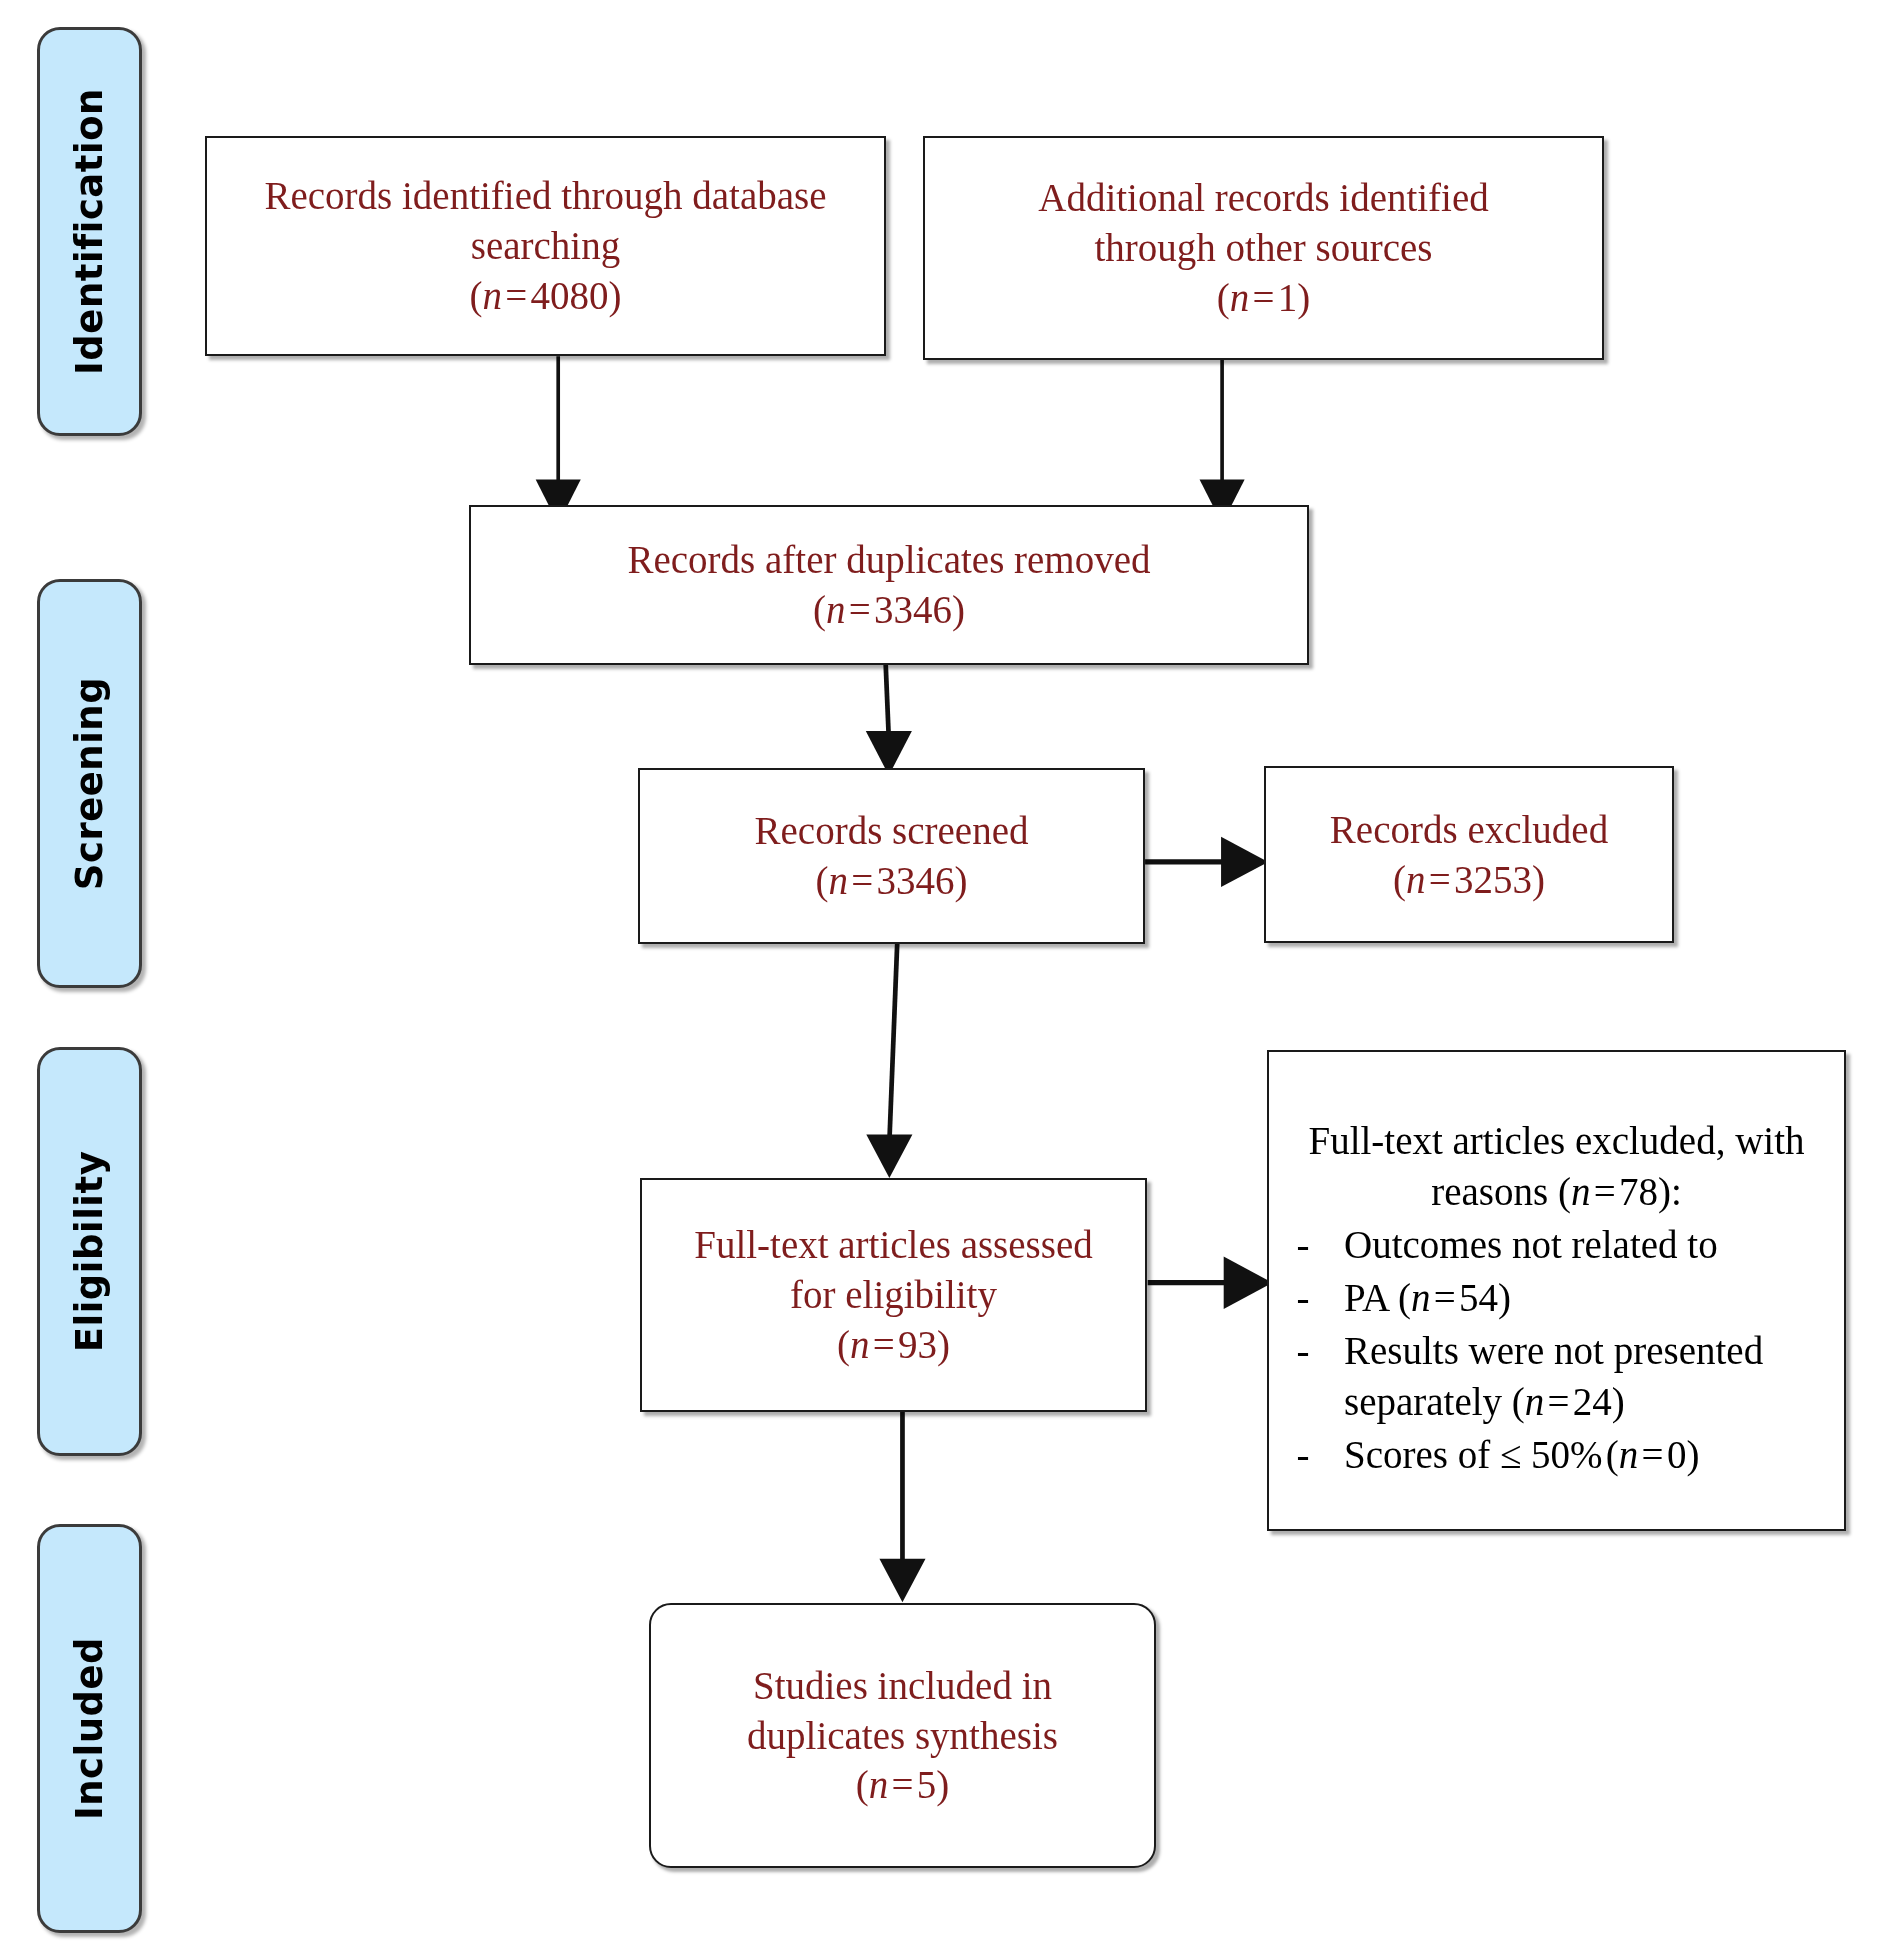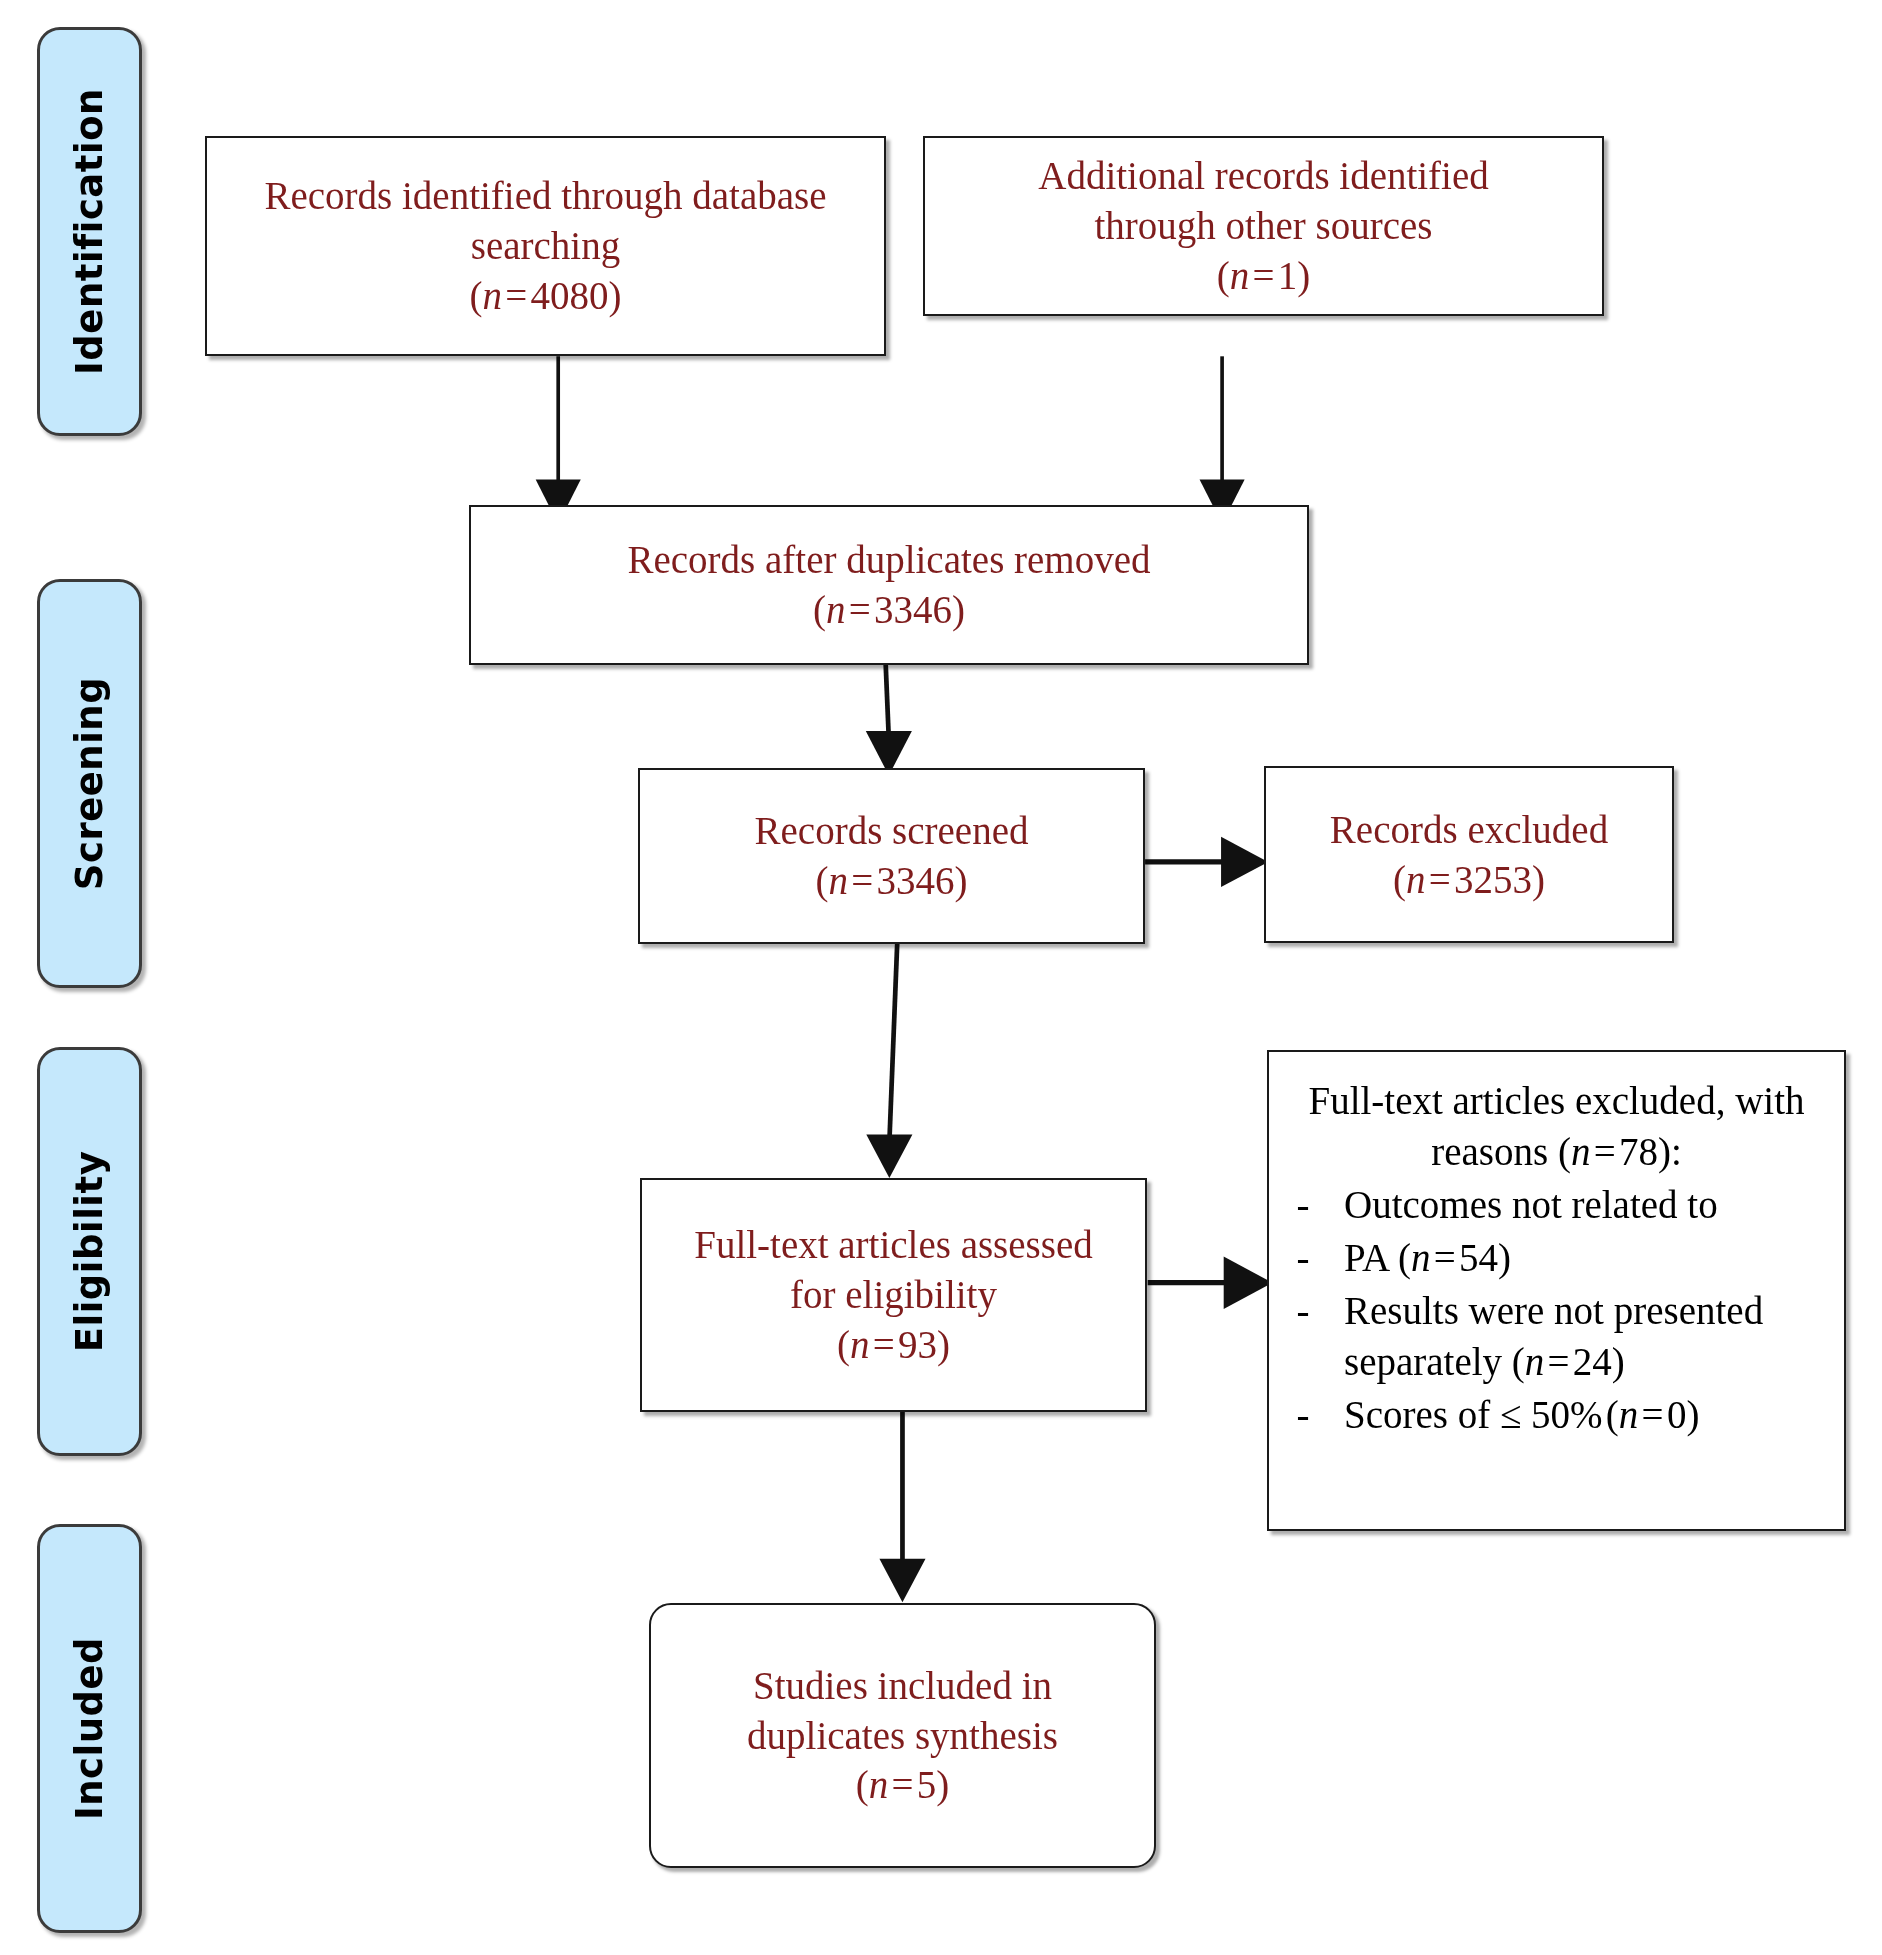--- a/index.html
+++ b/index.html
@@ -75,20 +75,21 @@
     padding: 24px 18px 0 18px;
     box-sizing: border-box;
     font-family: "Liberation Serif", serif;
     font-size: 39px;
     line-height: 1.30;
     color: #000000;
   }
   .reasons-head {
     text-align: center;
     margin-bottom: 3.1px;
+    margin-top: 40px;
   }
   .reason-row {
     display: flex;
     align-items: flex-start;
     margin-top: 2.1px;
   }
   .reason-dash {
     width: 57px;
     flex: 0 0 57px;
     text-align: left;
@@ -168,21 +169,21 @@
   </div>
 
   <div class="flow-box" style="left:205px; top:136px; width:681px; height:220px;">
     <div class="box-text">
       <span>Records identified through database</span><br>
       <span>searching</span><br>
       <span>(<i class="n-italic">n</i> = <span>4080</span>)</span>
     </div>
   </div>
 
-  <div class="flow-box" style="left:923px; top:136px; width:681px; height:180px;">
+  <div class="flow-box" style="left:923px; top:136px; width:681px; height:224px;">
     <div class="box-text">
       <span>Additional records identified</span><br>
       <span>through other sources</span><br>
       <span>(<i class="n-italic">n</i> = <span>1</span>)</span>
     </div>
   </div>
 
   <div class="flow-box" style="left:469px; top:505px; width:840px; height:160px;">
     <div class="box-text">
       <span>Records after duplicates removed</span><br>

